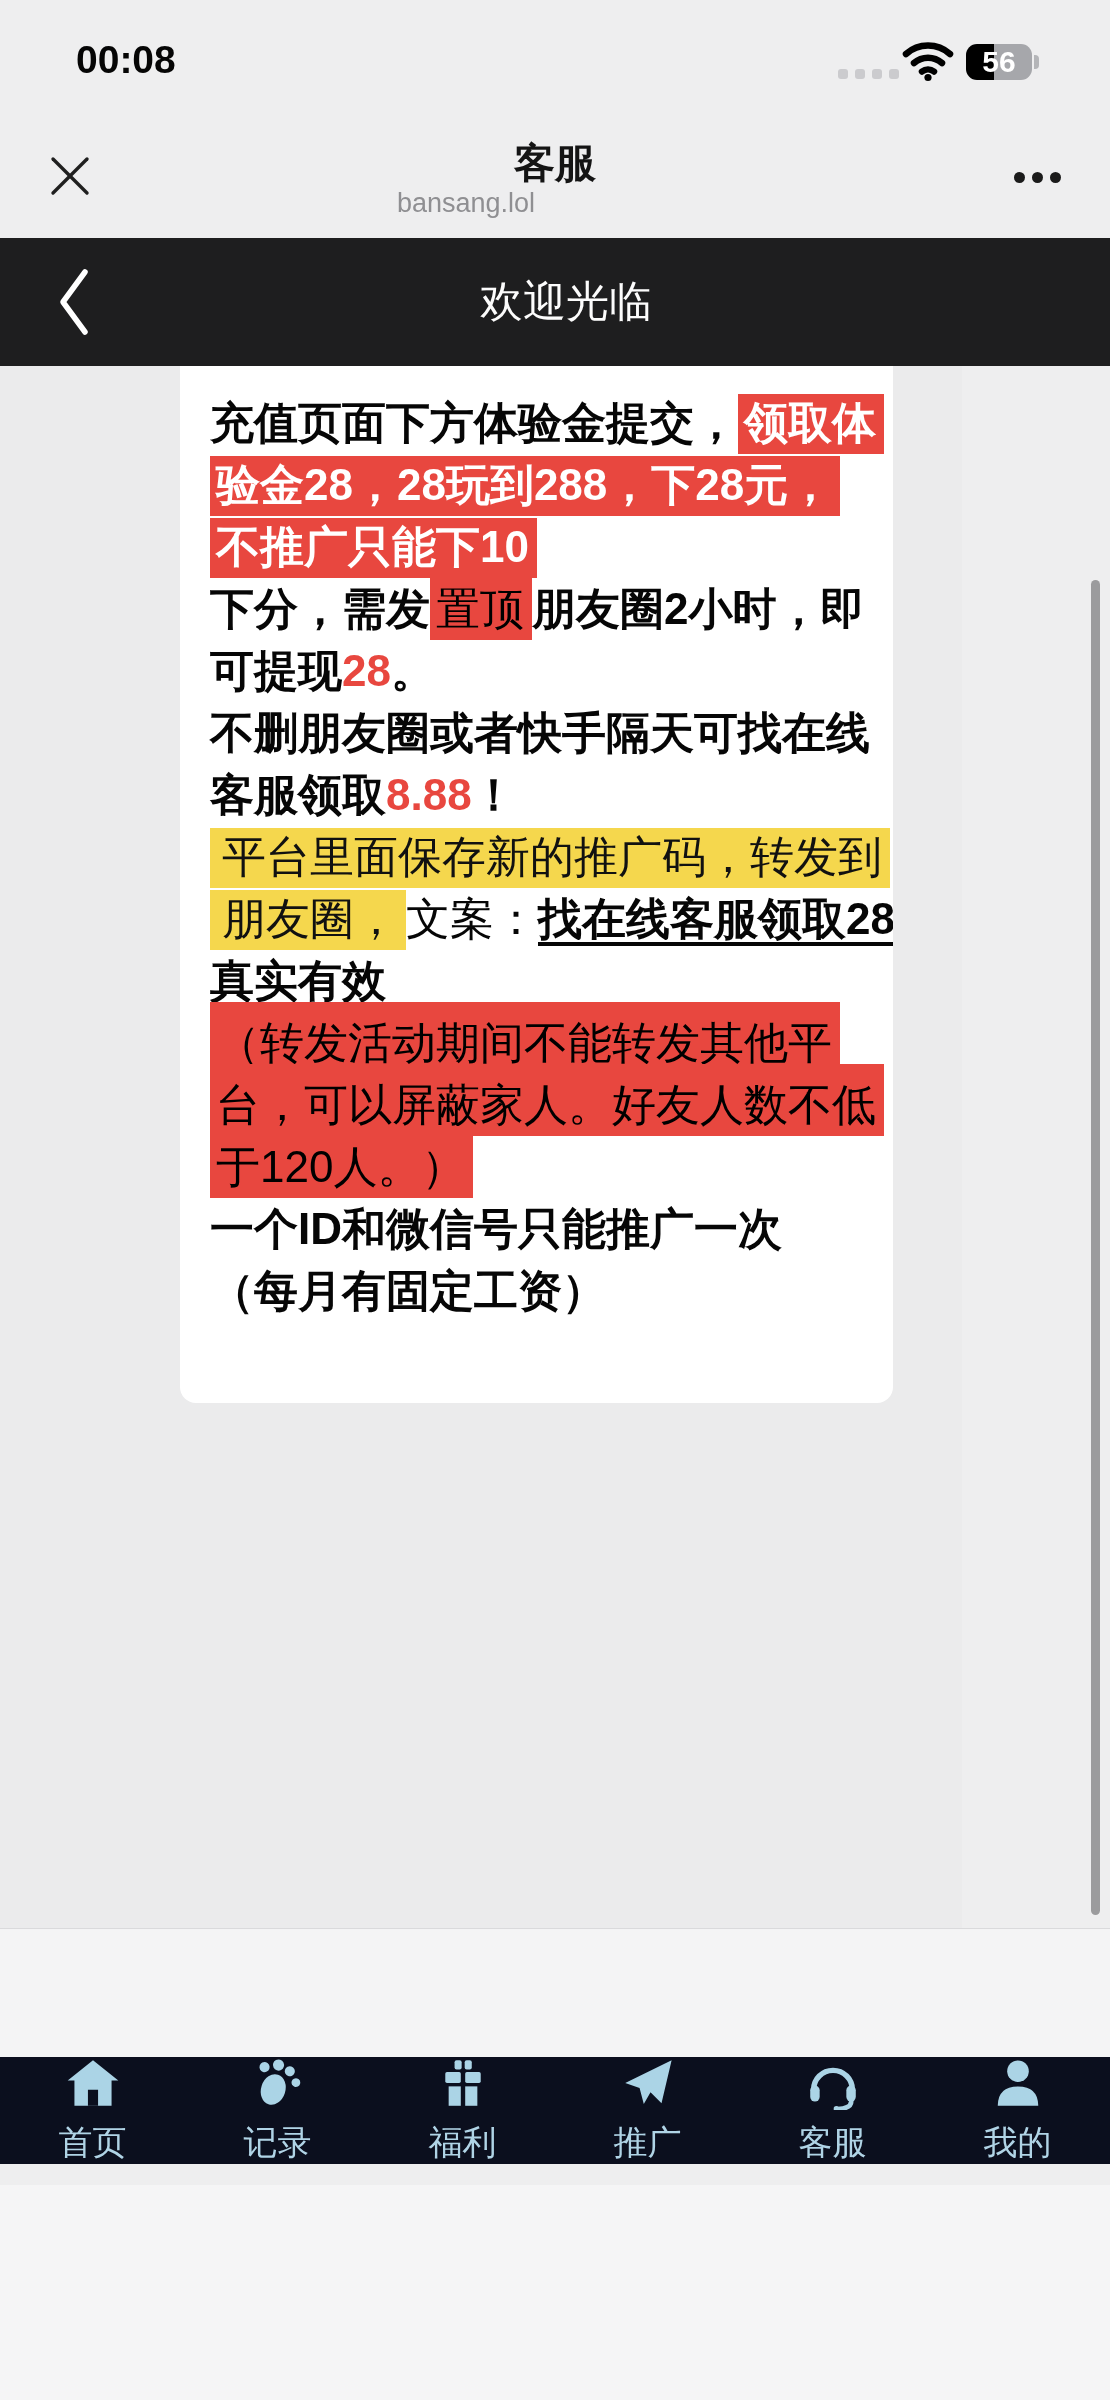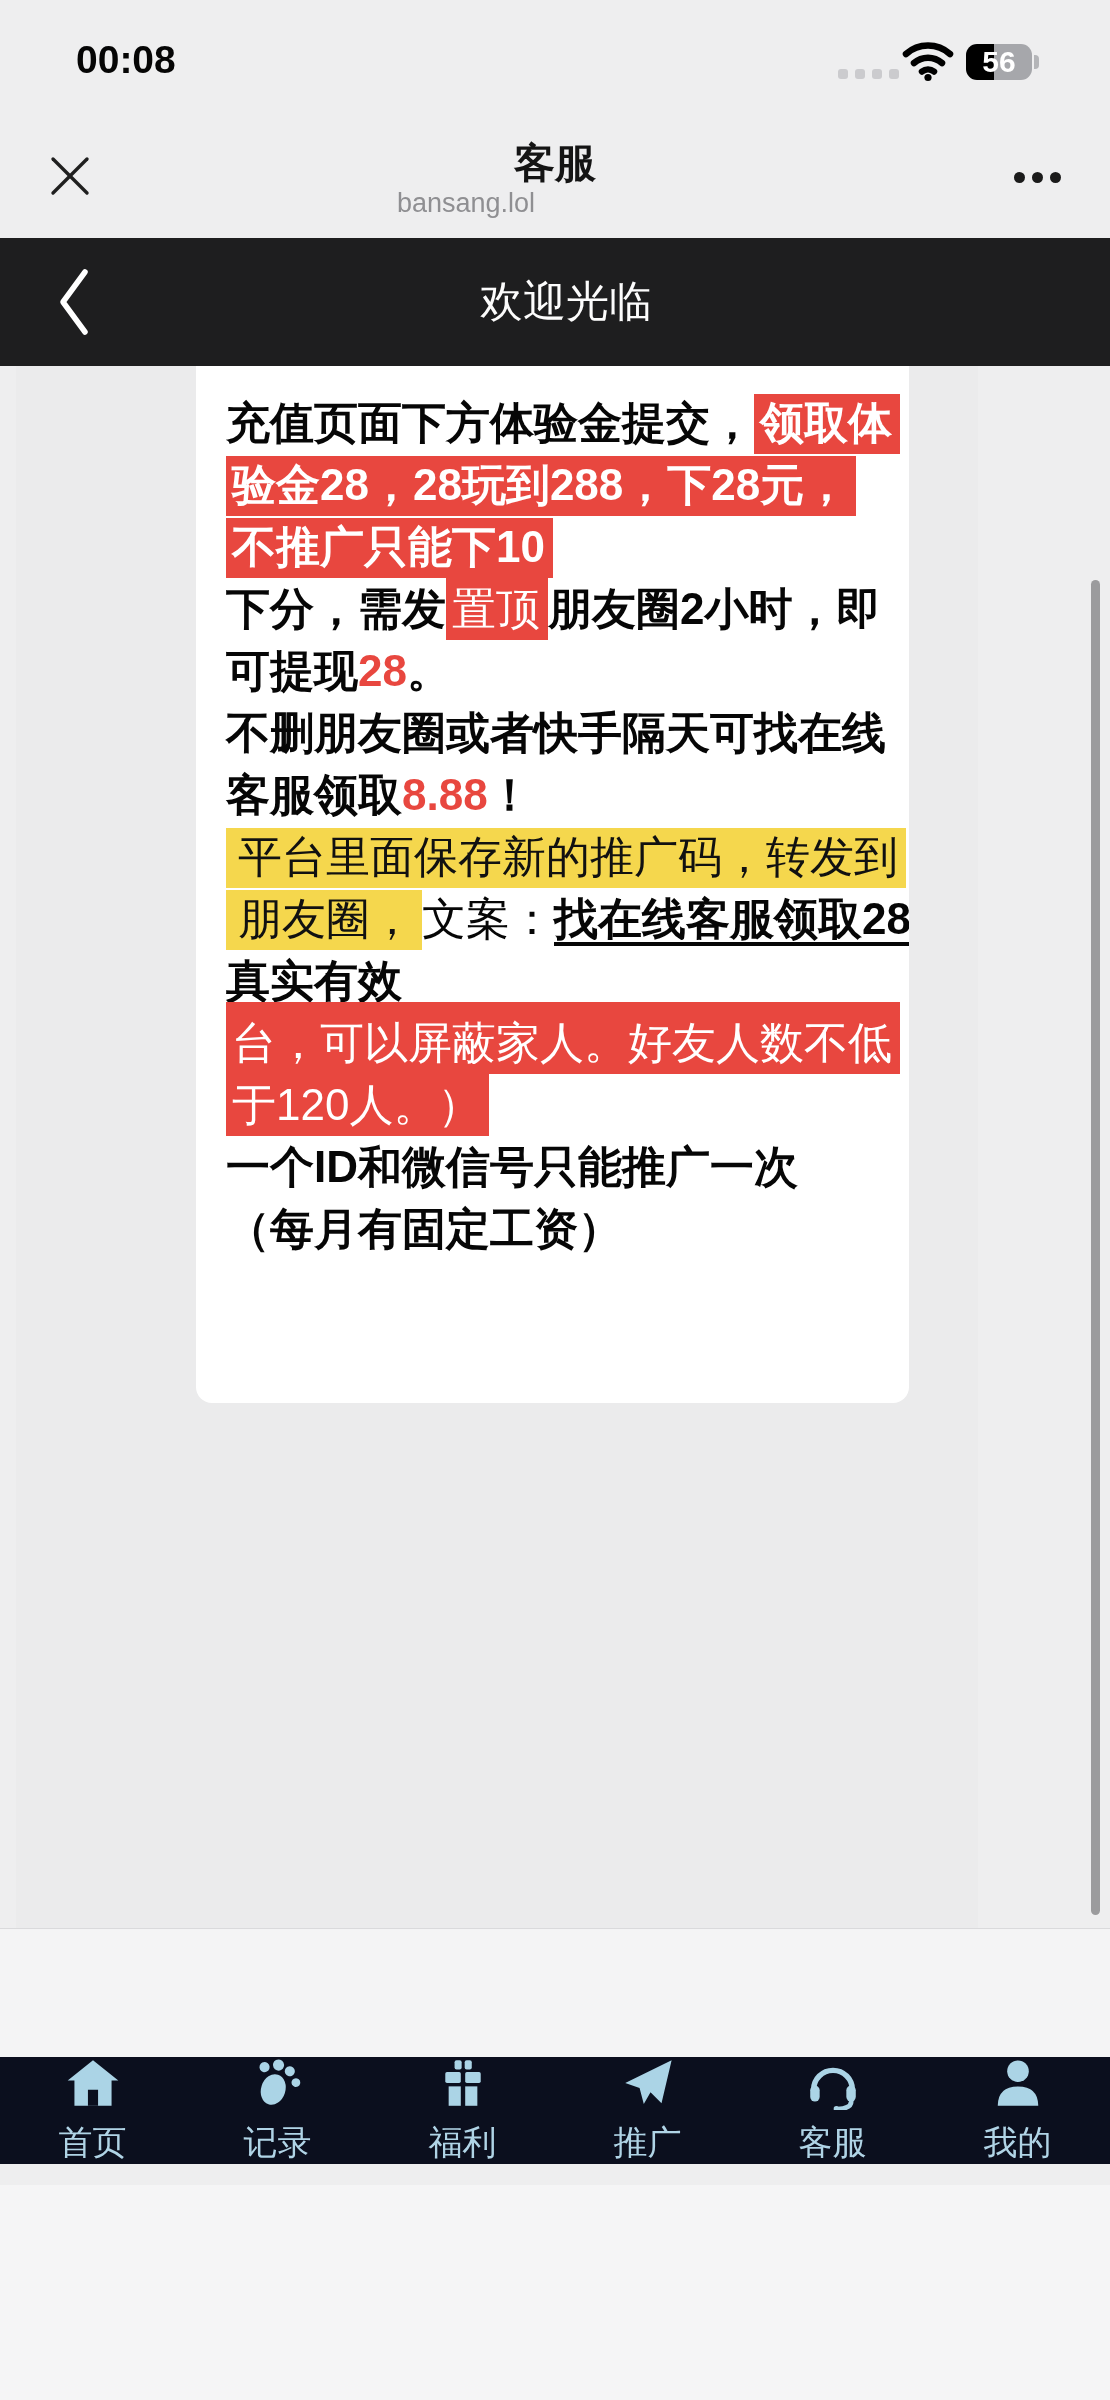--- a/index.html
+++ b/index.html
@@ -24,29 +24,29 @@
   .menu-dots { position:absolute; left:1014px; top:172px; display:flex; gap:7px; }
   .menu-dots i { width:11px; height:11px; border-radius:50%; background:#1b1b1b; }
 
   
   .page-bar { position:absolute; left:0; top:238px; width:1110px; height:128px; background:#1e1e1f; }
   .page-back { position:absolute; left:54px; top:26px; }
   .page-title { position:absolute; left:11px; top:0; width:100%; height:128px; display:flex; align-items:center; justify-content:center;
                 color:#fcfcfc; font-size:43px; }
 
   
-  .chat { position:absolute; left:16px; top:366px; width:962px; height:1562px; background:#ebebec; }
+  .chat { position:absolute; left:0; top:366px; width:962px; height:1562px; background:#ebebec; }
   .msg-card { position:absolute; left:180px; top:0; width:713px; height:1037px; background:#fff;
               border-radius:0 0 16px 16px; padding:26px 30px; overflow:hidden; }
   .msg-line { font-size:44px; line-height:62px; color:#060606; white-space:nowrap; }
   .seg-b { font-weight:700; }
   .seg-r { font-weight:400; }
   .seg-red { font-weight:700; color:#e8473f; }
   .seg-hlredb { font-weight:700; color:#fff; background:#e8473f; padding:4px 8px 7px 6px; }
-  .seg-hlred { font-weight:400; color:#ffffff; background:#e8473f; padding:16px 8px 7px 6px; }
+  .seg-hlred { font-weight:400; color:#000000; background:#e8473f; padding:16px 8px 7px 6px; }
   .seg-hlyel { font-weight:400; color:#111; background:#f5d74d; padding:4px 8px 7px 12px; }
   .seg-ub { font-weight:700; text-decoration:underline; text-decoration-thickness:3.5px; text-underline-offset:8px; }
   .scroll-thumb { position:absolute; left:1091px; top:580px; width:9px; height:1335px; background:#9b9b9d; border-radius:5px; }
 
   
   .composer { position:absolute; left:0; top:1928px; width:1110px; height:129px; background:#f4f4f5; border-top:1px solid #dadadc; }
 
   
   .tabbar { position:absolute; left:0; top:2057px; width:1110px; height:107px; background:#0b0f1e; display:flex; }
   .tab { flex:1; display:flex; flex-direction:column; align-items:center; justify-content:center; gap:6px; cursor:pointer; }
@@ -108,20 +108,21 @@
           <div class="msg-line"><span class="seg-b">充值页面下方体验金提交，</span><span class="seg-hlredb">领取体</span></div>
           <div class="msg-line"><span class="seg-hlredb">验金28，28玩到288，下28元，</span></div>
           <div class="msg-line"><span class="seg-hlredb">不推广只能下10</span></div>
           <div class="msg-line"><span class="seg-b">下分，需发</span><span class="seg-hlred">置顶</span><span class="seg-b">朋友圈2小时，即</span></div>
           <div class="msg-line"><span class="seg-b">可提现</span><span class="seg-red">28</span><span class="seg-b">。</span></div>
           <div class="msg-line"><span class="seg-b">不删朋友圈或者快手隔天可找在线</span></div>
           <div class="msg-line"><span class="seg-b">客服领取</span><span class="seg-red">8.88</span><span class="seg-b">！</span></div>
           <div class="msg-line"><span class="seg-hlyel">平台里面保存新的推广码，转发到</span></div>
           <div class="msg-line"><span class="seg-hlyel">朋友圈，</span><span class="seg-r">文案：</span><span class="seg-ub">找在线客服领取28</span></div>
           <div class="msg-line"><span class="seg-ub">真实有效</span></div>
+          <div class="msg-line"><span class="seg-hlred">（转发活动期间不能转发其他平</span></div>
           <div class="msg-line"><span class="seg-hlred">台，可以屏蔽家人。好友人数不低</span></div>
           <div class="msg-line"><span class="seg-hlred">于120人。）</span></div>
           <div class="msg-line"><span class="seg-b">一个ID和微信号只能推广一次</span></div>
           <div class="msg-line"><span class="seg-b">（每月有固定工资）</span></div>
         </div>
     </div>
   </div>
   <div class="scroll-thumb"></div>
 
   <div class="composer">

